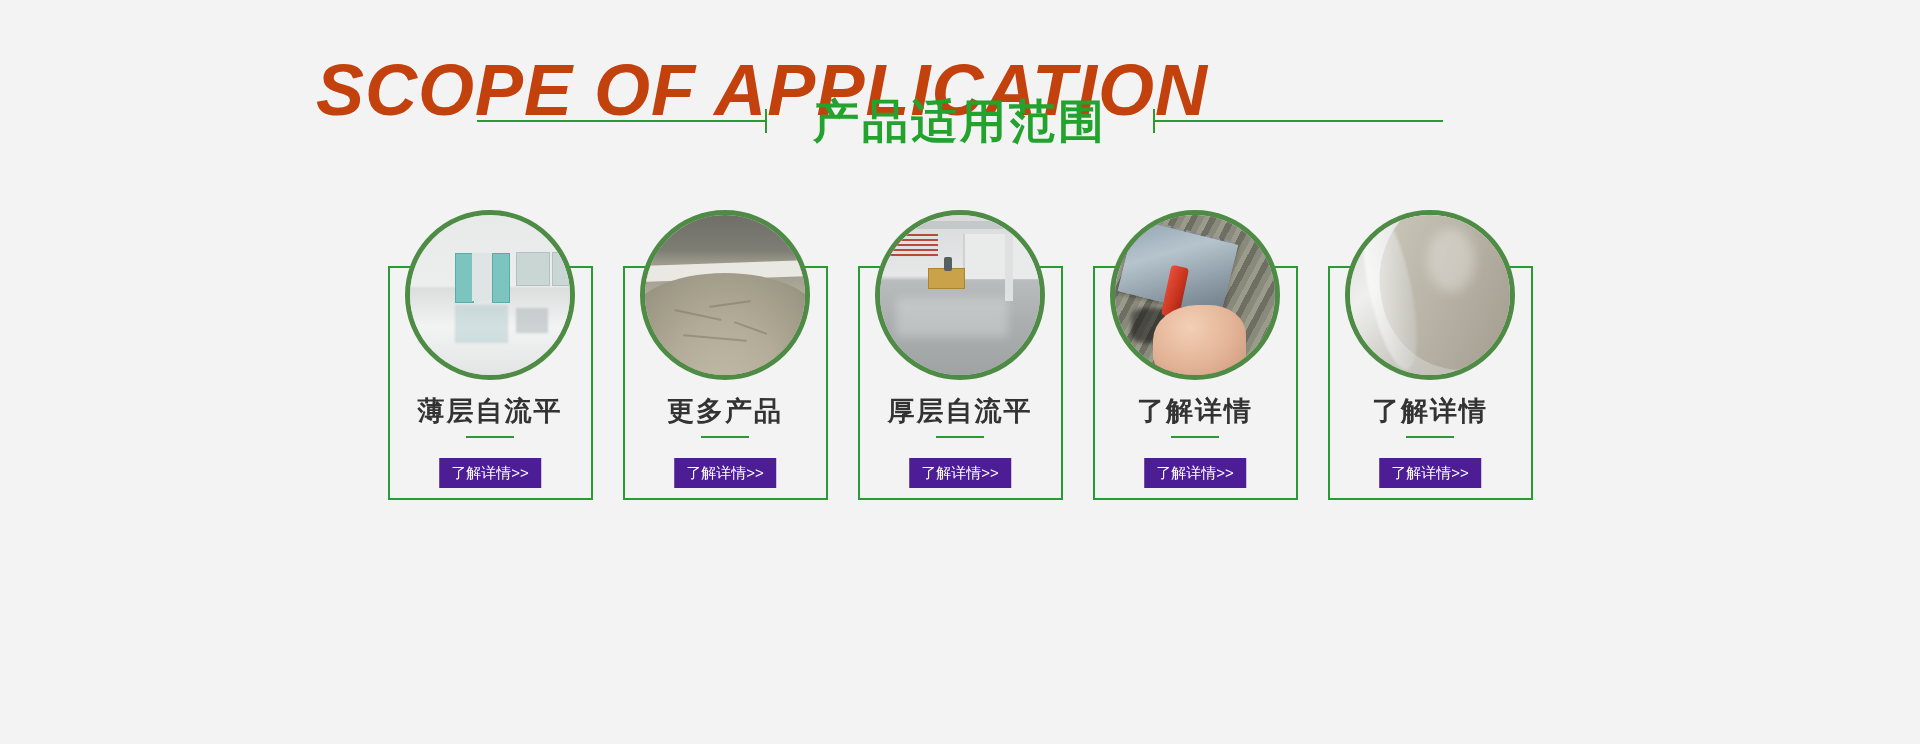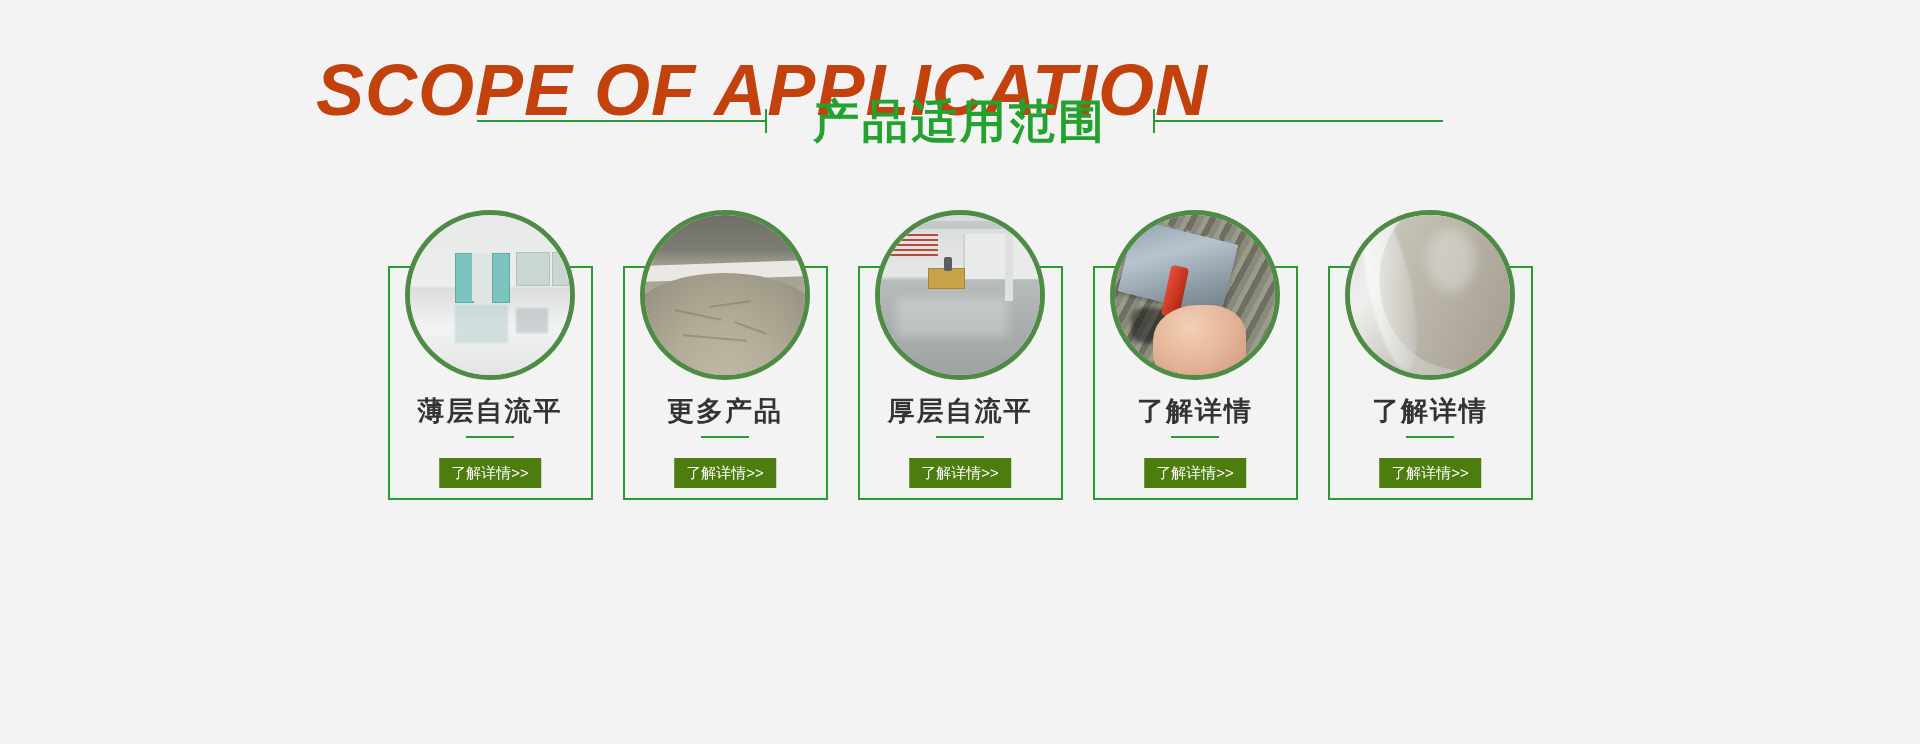--- a/index.html
+++ b/index.html
@@ -132,21 +132,21 @@
     position:absolute;
     left:50%;transform:translateX(-50%);
     top:226px;
     width:48px;height:2px;
     background:#2a9a35;
   }
   .more-btn{
     position:absolute;
     left:50%;transform:translateX(-50%);
     top:248px;
-    background:#4d7c0f;
+    background:#4c1d95;
     color:#ffffff;
     font-size:15px;
     line-height:1;
     padding:7px 12px 8px 12px;
     white-space:nowrap;
     letter-spacing:0px;
     cursor:pointer;
     border:none;
     font-family:"Liberation Sans","DejaVu Sans",sans-serif;
   }

